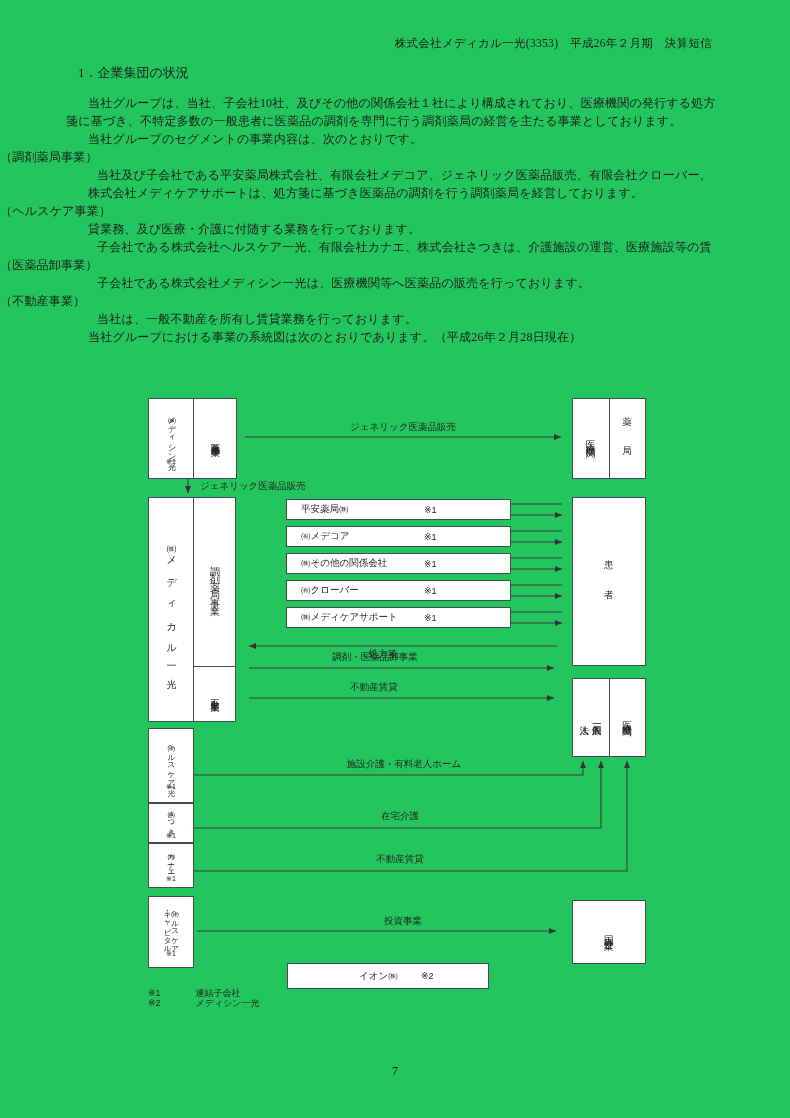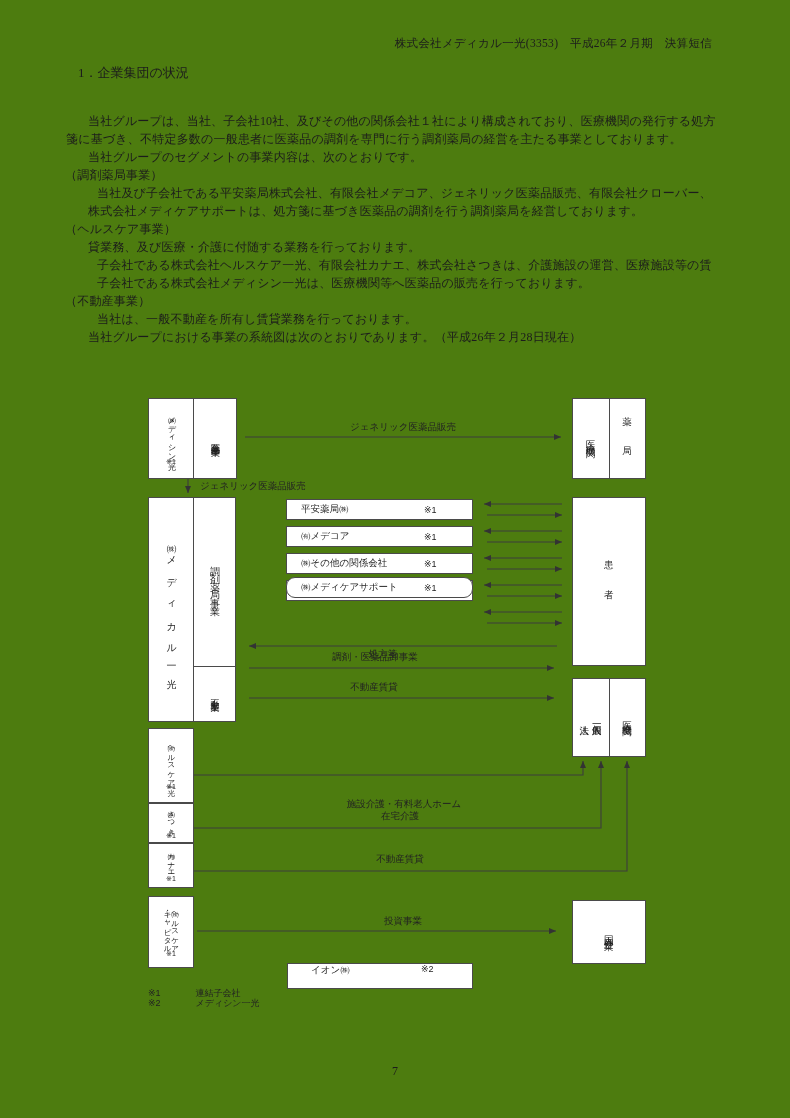--- a/index.html
+++ b/index.html
@@ -1,40 +1,40 @@
 <!DOCTYPE html>
 <html><head>
 <meta charset="utf-8">
 <style>
   html,body{margin:0;padding:0;background:#e8e8e8;}
-  .page{position:relative;width:790px;height:1118px;margin:0 auto;background:#4d7c0f;
+  .page{position:relative;width:790px;height:1118px;margin:0 auto;background:#22c55e;
         color:#1c1c1c;font-family:"Liberation Serif","DejaVu Serif",serif;overflow:hidden;}
   .abs{position:absolute;}
   .hdr{top:36px;right:78px;font-size:11.5px;letter-spacing:.3px;}
   .sec-title{left:78px;top:64px;font-size:13px;}
-  .body-text{left:0;top:112px;width:714px;font-size:12px;line-height:18px;}
+  .body-text{left:0;top:94px;width:714px;font-size:12px;line-height:18px;}
   .bl{height:18px;white-space:nowrap;letter-spacing:.2px;}
-  .ind-h{margin-left:65px;}  
+  .ind-h{}  
   .ind-0{margin-left:66px;}  
   .ind-1{margin-left:88px;}  
   .ind-2{margin-left:97px;}  
   .sp1{margin-top:9px;} .sp2{}
 
   
   .dg, .dbox, .dlabel, .pbox, .legend-row, .pagenum{font-family:"Liberation Sans","DejaVu Sans",sans-serif;}
   .dbox{position:absolute;border:1px solid #4a4a4a;background:#fff;box-sizing:border-box;}
   .flexc{display:flex;}
   .cell{flex:1;display:flex;align-items:center;justify-content:center;}
   .colL{flex:none;display:flex;flex-direction:column;align-items:center;justify-content:center;border-right:1px solid #4a4a4a;}
   .vtext{writing-mode:vertical-rl;text-orientation:upright;line-height:1;white-space:pre-line;}
   .stackbox{display:flex;flex-direction:column;align-items:center;justify-content:center;}
   .note-sm{font-size:7px;line-height:9px;}
   .dlabel{position:absolute;white-space:nowrap;font-size:9.5px;color:#222;}
   .ctr{transform:translateX(-50%);}
-  .pbox{position:absolute;left:286px;width:187px;height:21px;border:1px solid #4a4a4a;
+  .pbox{position:absolute;left:286px;width:225px;height:21px;border:1px solid #4a4a4a;
         box-sizing:border-box;background:#fff;display:flex;align-items:center;font-size:9.5px;}
   .pbox .pname{padding-left:14px;}
   .pbox .pnote{position:absolute;left:137px;font-size:9px;}
   .legend-row{position:absolute;left:148px;font-size:9px;line-height:10px;color:#222;}
   .legend-row .mk{display:inline-block;width:45px;}
   .pagenum{left:50%;transform:translateX(-50%);top:1064px;font-size:12px;
            font-family:"Liberation Serif","DejaVu Serif",serif;}
   svg.connectors{position:absolute;left:0;top:0;pointer-events:none;}
 </style>
 </head>
@@ -48,20 +48,21 @@
   <div class="abs body-text">
     <div class="bl ind-1">当社グループは、当社、子会社10社、及びその他の関係会社１社により構成されており、医療機関の発行する処方</div>
     <div class="bl ind-0">箋に基づき、不特定多数の一般患者に医薬品の調剤を専門に行う調剤薬局の経営を主たる事業としております。</div>
     <div class="bl ind-1">当社グループのセグメントの事業内容は、次のとおりです。</div>
     <div class="bl ind-h">（調剤薬局事業）</div>
     <div class="bl ind-2">当社及び子会社である平安薬局株式会社、有限会社メデコア、ジェネリック医薬品販売、有限会社クローバー、</div>
     <div class="bl ind-1">株式会社メディケアサポートは、処方箋に基づき医薬品の調剤を行う調剤薬局を経営しております。</div>
     <div class="bl ind-h">（ヘルスケア事業）</div>
     <div class="bl ind-1">貸業務、及び医療・介護に付随する業務を行っております。</div>
     <div class="bl ind-2">子会社である株式会社ヘルスケア一光、有限会社カナエ、株式会社さつきは、介護施設の運営、医療施設等の賃</div>
+    <div class="bl ind-h">（医薬品卸事業）</div>
     <div class="bl ind-2">子会社である株式会社メディシン一光は、医療機関等へ医薬品の販売を行っております。</div>
     <div class="bl ind-h">（不動産事業）</div>
     <div class="bl ind-2">当社は、一般不動産を所有し賃貸業務を行っております。</div>
     <div class="bl ind-1 sp2">当社グループにおける事業の系統図は次のとおりであります。（平成26年２月28日現在）</div>
   </div>
 
   <svg class="connectors" width="790" height="1118" viewBox="0 0 790 1118">
     <defs>
       <marker id="arw" markerWidth="8" markerHeight="8" refX="7" refY="3" orient="auto" markerUnits="userSpaceOnUse">
         <path d="M0 0 L7 3 L0 6 Z" fill="#333"></path>
@@ -92,21 +93,21 @@
 
       <path d="M197 931 H556" marker-end="url(#arw)"></path>
     </g>
   </svg>
 
   <div class="dlabel ctr" style="left:403px;top:421px;">ジェネリック医薬品販売</div>
   <div class="dlabel" style="left:200px;top:480px;">ジェネリック医薬品販売</div>
   <div class="dlabel ctr" style="left:383px;top:648px;">処方箋</div>
   <div class="dlabel ctr" style="left:375px;top:651px;">調剤・医薬品卸事業</div>
   <div class="dlabel ctr" style="left:374px;top:681px;">不動産賃貸</div>
-  <div class="dlabel ctr" style="left:404px;top:758px;margin-top:40px;">施設介護・有料老人ホーム</div>
+  <div class="dlabel ctr" style="left:404px;top:758px;">施設介護・有料老人ホーム</div>
   <div class="dlabel ctr" style="left:400px;top:810px;">在宅介護</div>
   <div class="dlabel ctr" style="left:400px;top:853px;">不動産賃貸</div>
   <div class="dlabel ctr" style="left:403px;top:915px;">投資事業</div>
 
   <div class="dbox flexc" style="left:148px;top:398px;width:89px;height:81px;">
     <div class="colL" style="width:44px;">
       <span class="vtext" style="font-size:8px;">㈱メディシン一光</span>
       <span class="note-sm">※1</span>
     </div>
     <div class="cell">
@@ -146,21 +147,21 @@
     <span class="pnote">※1</span>
   </div>
   <div class="pbox" style="top:553px;">
     <span class="pname">㈱その他の関係会社</span>
     <span class="pnote">※1</span>
   </div>
   <div class="pbox" style="top:580px;">
     <span class="pname">㈲クローバー</span>
     <span class="pnote">※1</span>
   </div>
-  <div class="pbox" style="top:577px;border-radius:9px;">
+  <div class="pbox" style="top:607px;">
     <span class="pname">㈱メディケアサポート</span>
     <span class="pnote">※1</span>
   </div>
 
   <div class="dbox" style="left:572px;top:497px;width:74px;height:169px;display:flex;align-items:center;justify-content:center;">
     <span class="vtext" style="font-size:9.5px;letter-spacing:30px;">患者</span>
   </div>
 
   <div class="dbox flexc" style="left:572px;top:678px;width:74px;height:79px;">
     <div class="cell" style="border-right:1px solid #4a4a4a;gap:3px;">
@@ -188,21 +189,21 @@
   <div class="dbox stackbox" style="left:148px;top:896px;width:46px;height:72px;">
     <span class="vtext" style="font-size:7.5px;">㈱ヘルスケア
 ・キャピタル</span>
     <span class="note-sm">※1</span>
   </div>
 
   <div class="dbox" style="left:572px;top:900px;width:74px;height:64px;display:flex;align-items:center;justify-content:center;">
     <span class="vtext" style="font-size:9.5px;letter-spacing:1.5px;">国内外企業</span>
   </div>
 
-  <div class="dbox" style="left:287px;top:963px;width:186px;height:26px;display:flex;align-items:flex-start;font-size:9.5px;">
+  <div class="dbox" style="left:287px;top:963px;width:202px;height:26px;display:flex;align-items:center;font-size:9.5px;padding-left:48px;">
     <span style="padding-left:23px;">イオン㈱</span>
     <span style="position:absolute;left:133px;font-size:9px;">※2</span>
   </div>
 
   <div class="legend-row" style="top:988px;">
     <span class="mk">※1</span>
     <span>連結子会社</span>
   </div>
   <div class="legend-row" style="top:998px;">
     <span class="mk">※2</span>

